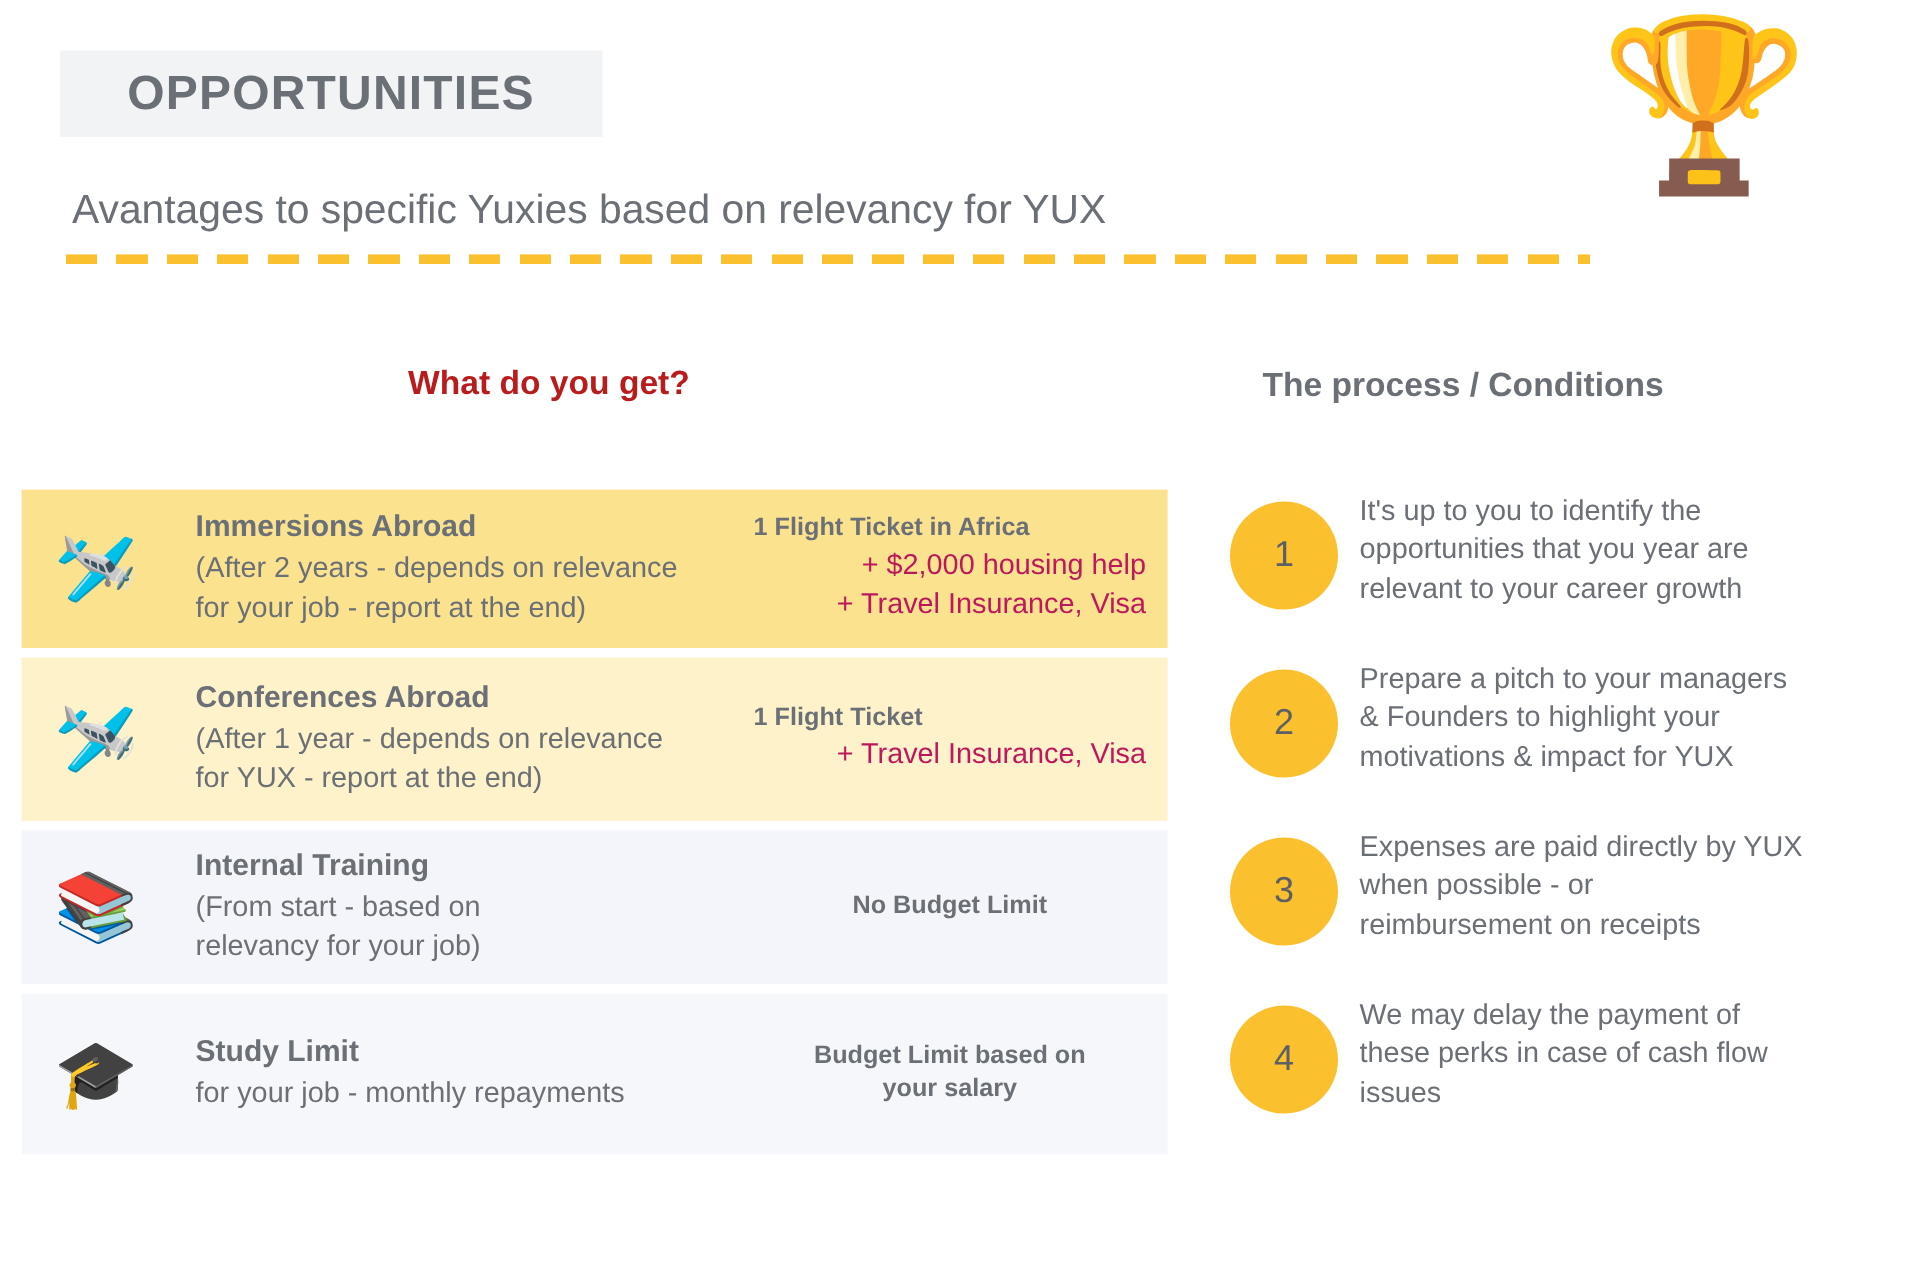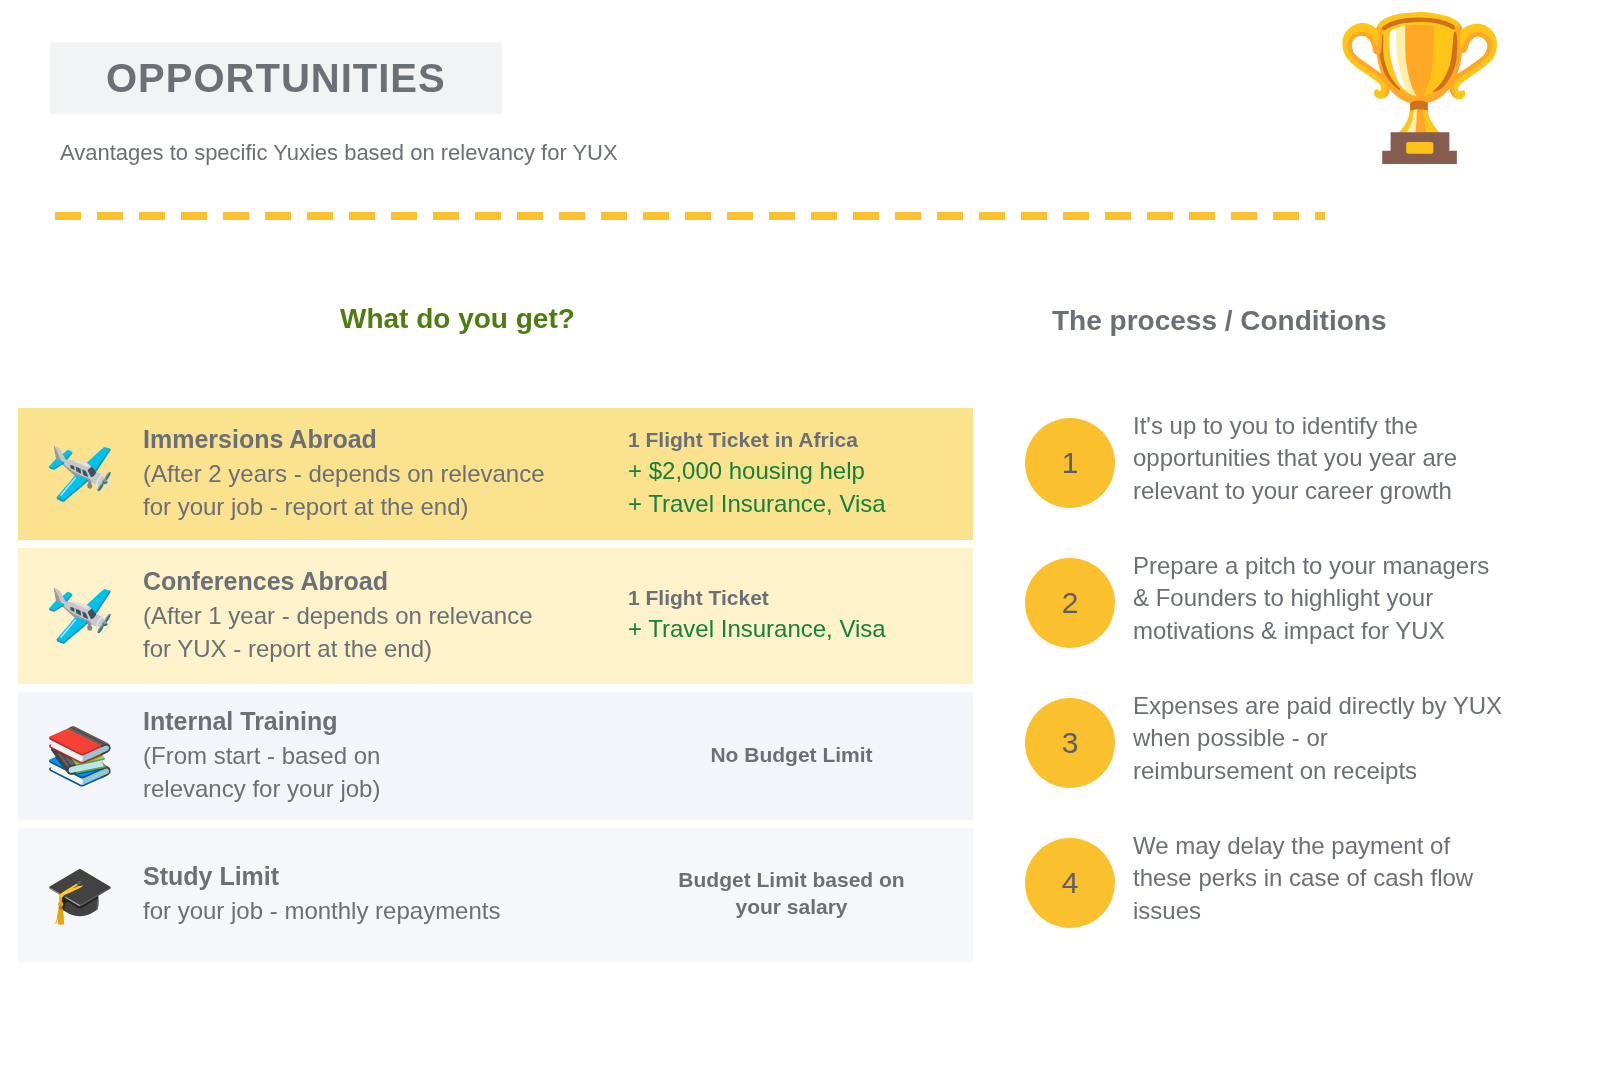--- a/index.html
+++ b/index.html
@@ -29,22 +29,22 @@
   .title {
     font-size: 40px;
     font-weight: bold;
     letter-spacing: 1px;
     color: #6b6f76;
     line-height: 1.1;
   }
   .subtitle {
     position: absolute;
     left: 60px;
-    top: 140px;
-    font-size: 22px;
+    top: 156px;
+    font-size: 34px;
     color: #6b6f76;
     font-weight: normal;
   }
   .trophy {
     position: absolute;
     right: 92px;
     top: 18px;
     font-size: 140px;
     line-height: 1;
   }
@@ -60,21 +60,21 @@
     );
   }
 
   
   .head-left {
     position: absolute;
     left: 340px;
     top: 303px;
     font-size: 28px;
     font-weight: bold;
-    color: #4d7c0f;
+    color: #b91c1c;
   }
   .head-right {
     position: absolute;
     left: 1052px;
     top: 305px;
     font-size: 28px;
     font-weight: bold;
     color: #6b6f76;
   }
 
@@ -101,20 +101,21 @@
   .row-icon {
     width: 125px;
     min-width: 125px;
     text-align: center;
     font-size: 56px;
     line-height: 1;
   }
   .row-main {
     flex: 1;
     padding-right: 10px;
+    margin-left: 20px;
   }
   .row-title {
     font-size: 25px;
     font-weight: bold;
     color: #6b6f76;
     margin-bottom: 4px;
   }
   .row-sub {
     font-size: 24px;
     color: #6b6f76;
@@ -127,22 +128,23 @@
   }
   .row-right.center { text-align: center; }
   .rr-title {
     font-size: 21px;
     font-weight: bold;
     color: #6b6f76;
     margin-bottom: 3px;
   }
   .rr-line {
     font-size: 24px;
-    color: #15803d;
+    color: #be185d;
     line-height: 1.35;
+    text-align: right;
   }
 
   
   .steps {
     position: absolute;
     left: 1025px;
     top: 400px;
     width: 545px;
   }
   .step {

